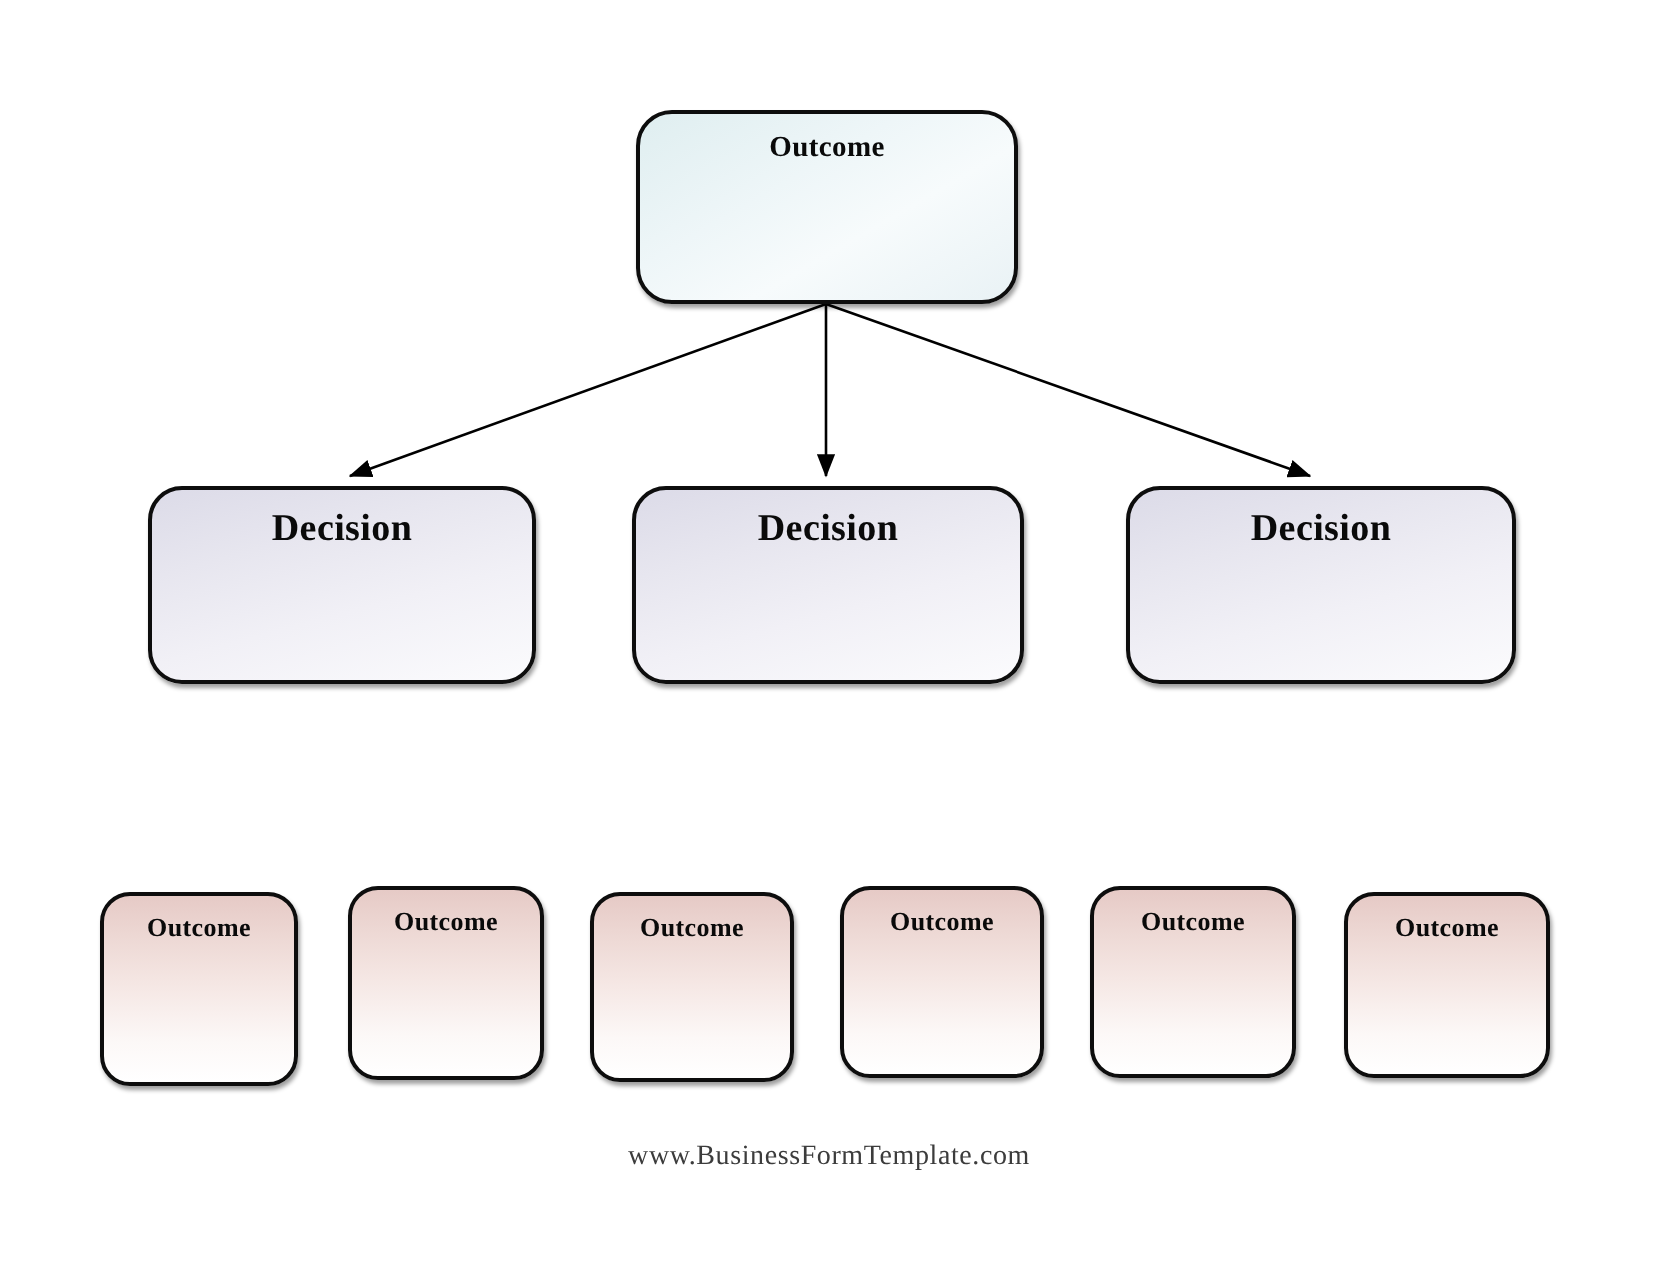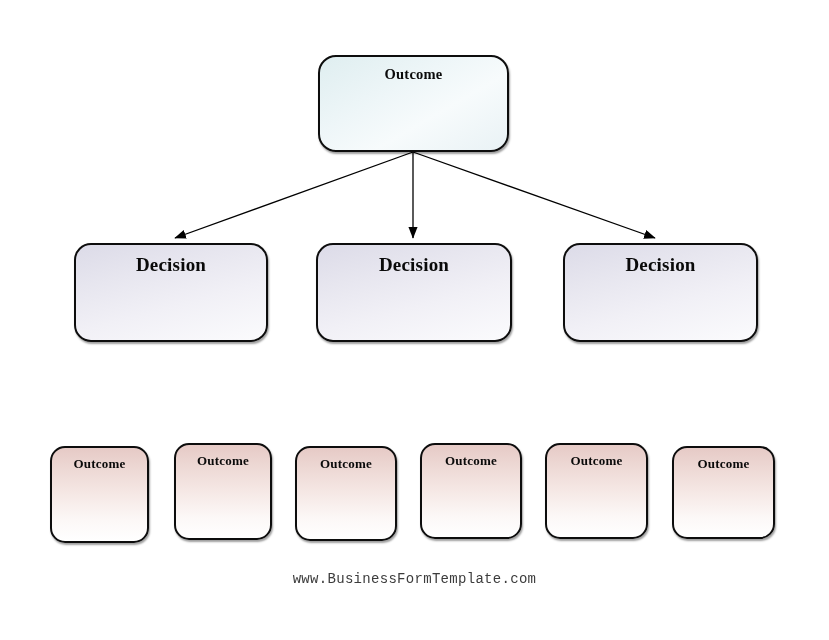--- a/index.html
+++ b/index.html
@@ -81,21 +81,21 @@
     padding-top: 9px;
   }
 
   
   #footer-url {
     position: absolute;
     left: 0;
     top: 571px;
     width: 829px;
     text-align: center;
-    font-family: Liberation Mono, monospace;
+    font-family: Liberation Serif, serif;
     font-size: 14px;
     color: #3c3c3c;
     letter-spacing: 0.3px;
   }
 </style>
 </head>
 <body>
 
 <div id="canvas">
 

